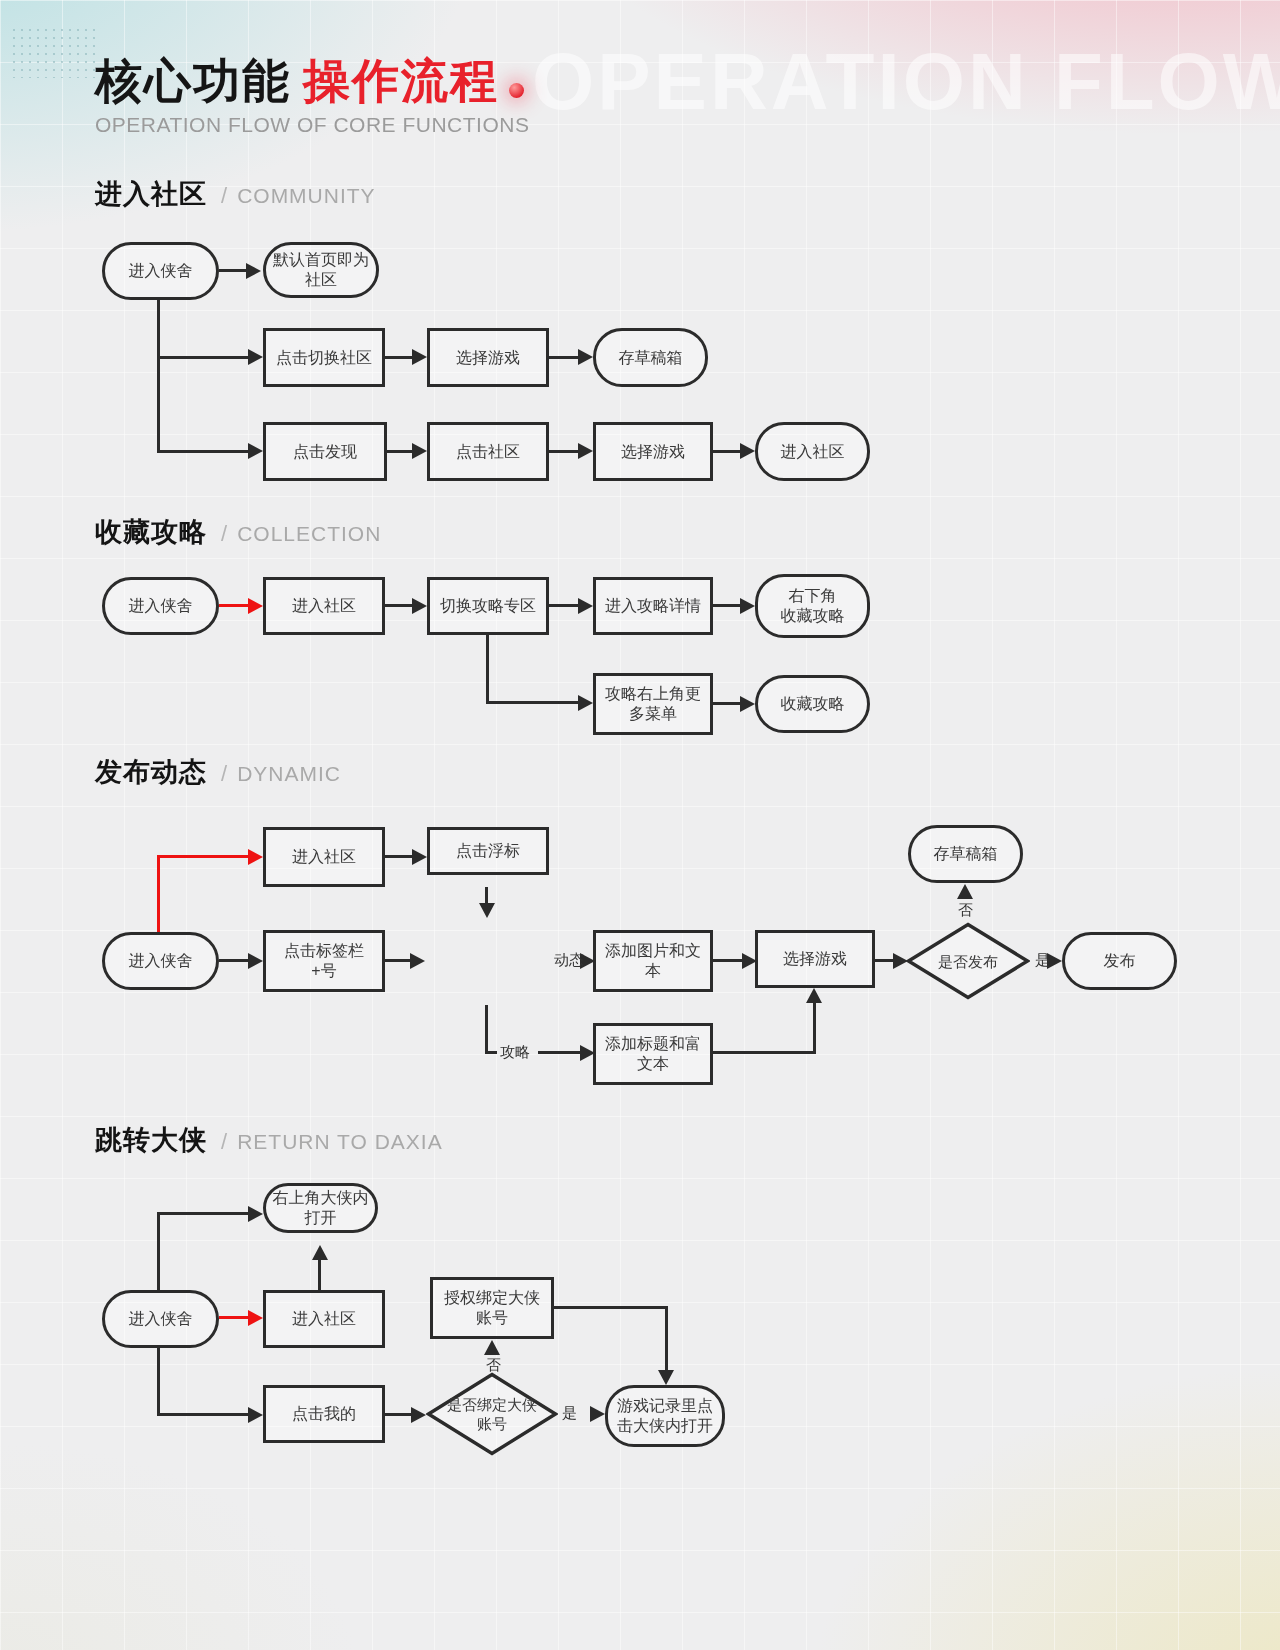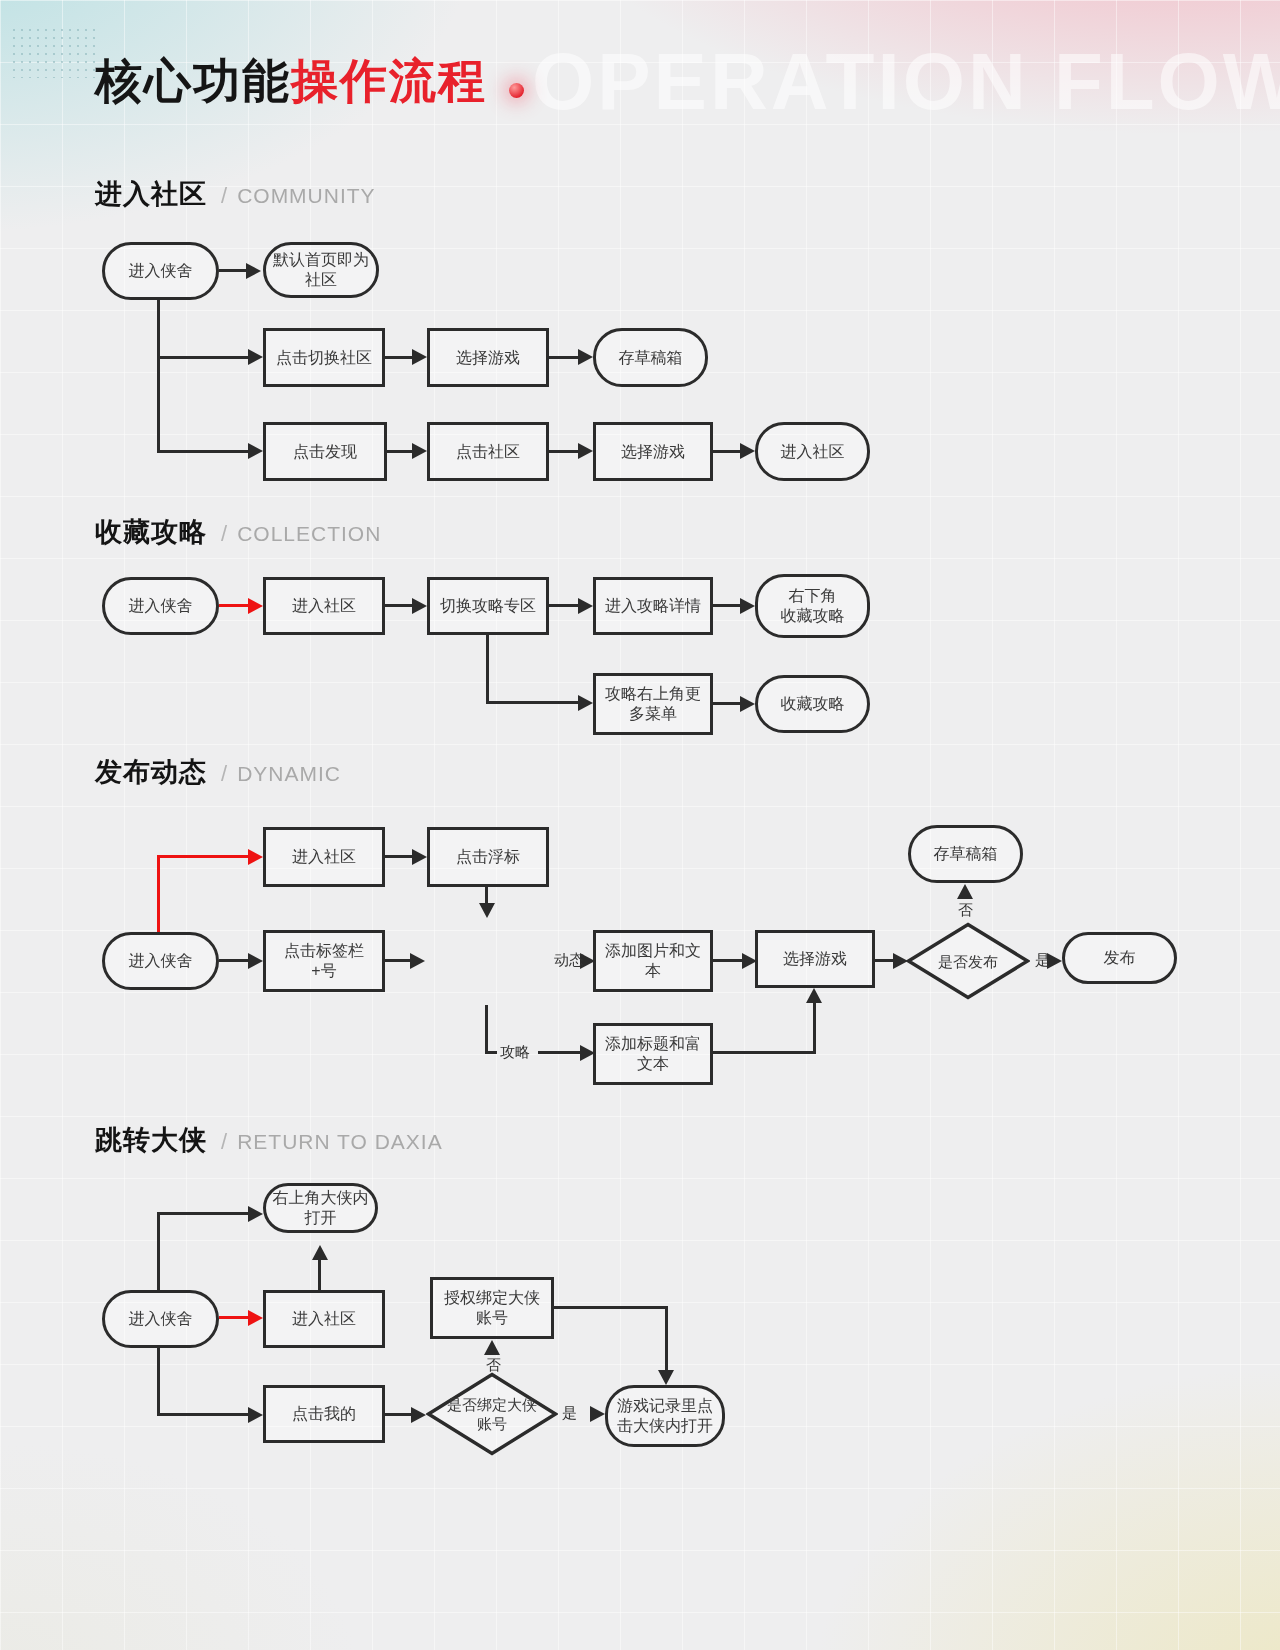--- a/index.html
+++ b/index.html
@@ -20,21 +20,21 @@
       linear-gradient(90deg, rgba(255,255,255,.45) 1px, transparent 1px);
     background-size:62px 62px;
   }
   .dots{ position:absolute; left:10px; top:26px; width:88px; height:52px; z-index:1;
     background-image:radial-gradient(rgba(130,175,180,.5) 1.3px, transparent 1.5px);
     background-size:8px 8px; }
   .watermark{ position:absolute; left:532px; top:36px; z-index:1; white-space:nowrap;
     font-size:80px; font-weight:800; letter-spacing:3px; color:rgba(255,255,255,.55); }
   .title{ position:absolute; left:95px; top:50px; z-index:2;
     font-size:47px; font-weight:800; letter-spacing:2px; color:#151515; }
-  .title .red{ color:#e8212b; }
+  .title .red{ color:#e8212b;margin-left:12px; }
   .title-dot{ position:absolute; left:509px; top:83px; width:15px; height:15px; border-radius:50%; z-index:2;
     background:radial-gradient(circle at 35% 30%, #ff9a9a, #e31e2a 75%);
     box-shadow:0 0 18px 5px rgba(240,90,110,.45); }
   .subtitle{ position:absolute; left:95px; top:113px; z-index:2;
     font-size:21px; letter-spacing:.5px; color:#9b9b9b; }
   .sec-h{ position:absolute; z-index:2; display:flex; align-items:baseline; }
   .sec-h .zh{ font-size:27px; font-weight:800; color:#141414; letter-spacing:1px; }
   .sec-h .sep{ font-size:22px; color:#b5b5b5; margin:0 10px 0 14px; }
   .sec-h .en{ font-size:21px; color:#a9a9a9; letter-spacing:1px; }
   .nd{ position:absolute; z-index:2; border:3px solid #2b2b2b; background:rgba(255,255,255,.30);
@@ -59,20 +59,21 @@
 </style>
 </head>
 <body>
 
 <div class="canvas">
   <div class="dots"></div>
   <div class="watermark">OPERATION FLOW</div>
 
   <div class="title"><span>核心功能</span><span class="red">操作流程</span></div>
   <div class="title-dot"></div>
+  <div class="subtitle">OPERATION FLOW OF CORE FUNCTIONS</div>
 
   <div class="sec-h" style="left:95px;top:176px;">
     <span class="zh">进入社区</span>
     <span class="sep">/</span>
     <span class="en">COMMUNITY</span>
   </div>
 
   <div class="nd st" style="left:102px;top:242px;width:117px;height:58px">进入侠舍</div>
   <div class="hl" style="left:219px;top:269px;width:27px"></div>
   <div class="ah r" style="left:246px;top:263px"></div>
@@ -139,21 +140,21 @@
     <span class="sep">/</span>
     <span class="en">DYNAMIC</span>
   </div>
 
   <div class="vl redl" style="left:157px;top:855px;height:77px"></div>
   <div class="hl redl" style="left:159px;top:855px;width:89px"></div>
   <div class="ah r redh" style="left:248px;top:849px"></div>
   <div class="nd" style="left:263px;top:827px;width:122px;height:60px">进入社区</div>
   <div class="hl" style="left:385px;top:855px;width:27px"></div>
   <div class="ah r" style="left:412px;top:849px"></div>
-  <div class="nd" style="left:427px;top:827px;width:122px;height:60px">点击浮标</div>
+  <div class="nd" style="left:427px;top:827px;width:122px;height:48px">点击浮标</div>
   <div class="vl" style="left:485px;top:887px;height:16px"></div>
   <div class="ah d" style="left:479px;top:903px"></div>
 
   <div class="nd st" style="left:102px;top:932px;width:117px;height:58px">进入侠舍</div>
   <div class="hl" style="left:219px;top:959px;width:29px"></div>
   <div class="ah r" style="left:248px;top:953px"></div>
   <div class="nd" style="left:263px;top:930px;width:122px;height:62px">点击标签栏
 +号</div>
   <div class="hl" style="left:385px;top:959px;width:25px"></div>
   <div class="ah r" style="left:410px;top:953px"></div>
@@ -174,21 +175,21 @@
       </svg>
     <span class="dlbl">是否发布</span>
   </div>
 
   <div class="nd st" style="left:908px;top:825px;width:115px;height:58px">存草稿箱</div>
   <div class="ah u" style="left:957px;top:884px"></div>
   <span class="elbl" style="left:958px;top:901px">否</span>
 
   <span class="elbl" style="left:1035px;top:951px">是</span>
   <div class="ah r" style="left:1047px;top:953px"></div>
-  <div class="nd st" style="left:1062px;top:932px;width:115px;height:52px">发布</div>
+  <div class="nd st" style="left:1062px;top:932px;width:115px;height:58px">发布</div>
 
   <div class="vl" style="left:485px;top:1005px;height:49px"></div>
   <div class="hl" style="left:487px;top:1051px;width:10px"></div>
   <span class="elbl" style="left:500px;top:1043px">攻略</span>
   <div class="hl" style="left:538px;top:1051px;width:42px"></div>
   <div class="ah r" style="left:580px;top:1045px"></div>
   <div class="nd" style="left:593px;top:1023px;width:120px;height:62px">添加标题和富
 文本</div>
   <div class="hl" style="left:713px;top:1051px;width:103px"></div>
   <div class="vl" style="left:813px;top:1003px;height:48px"></div>

